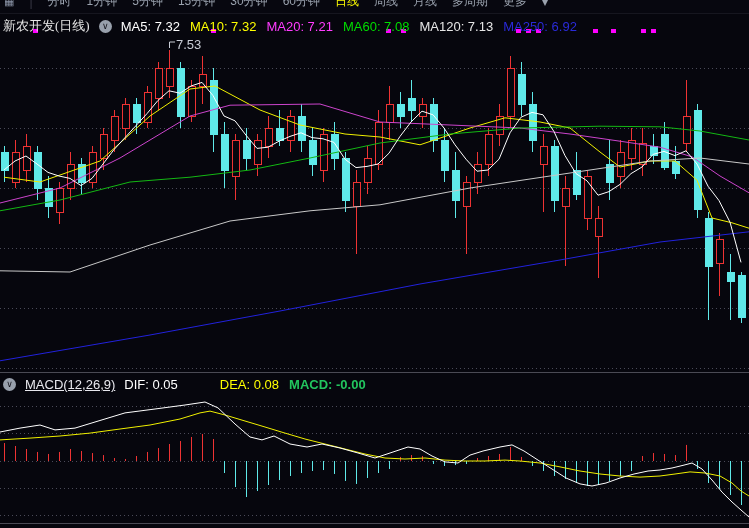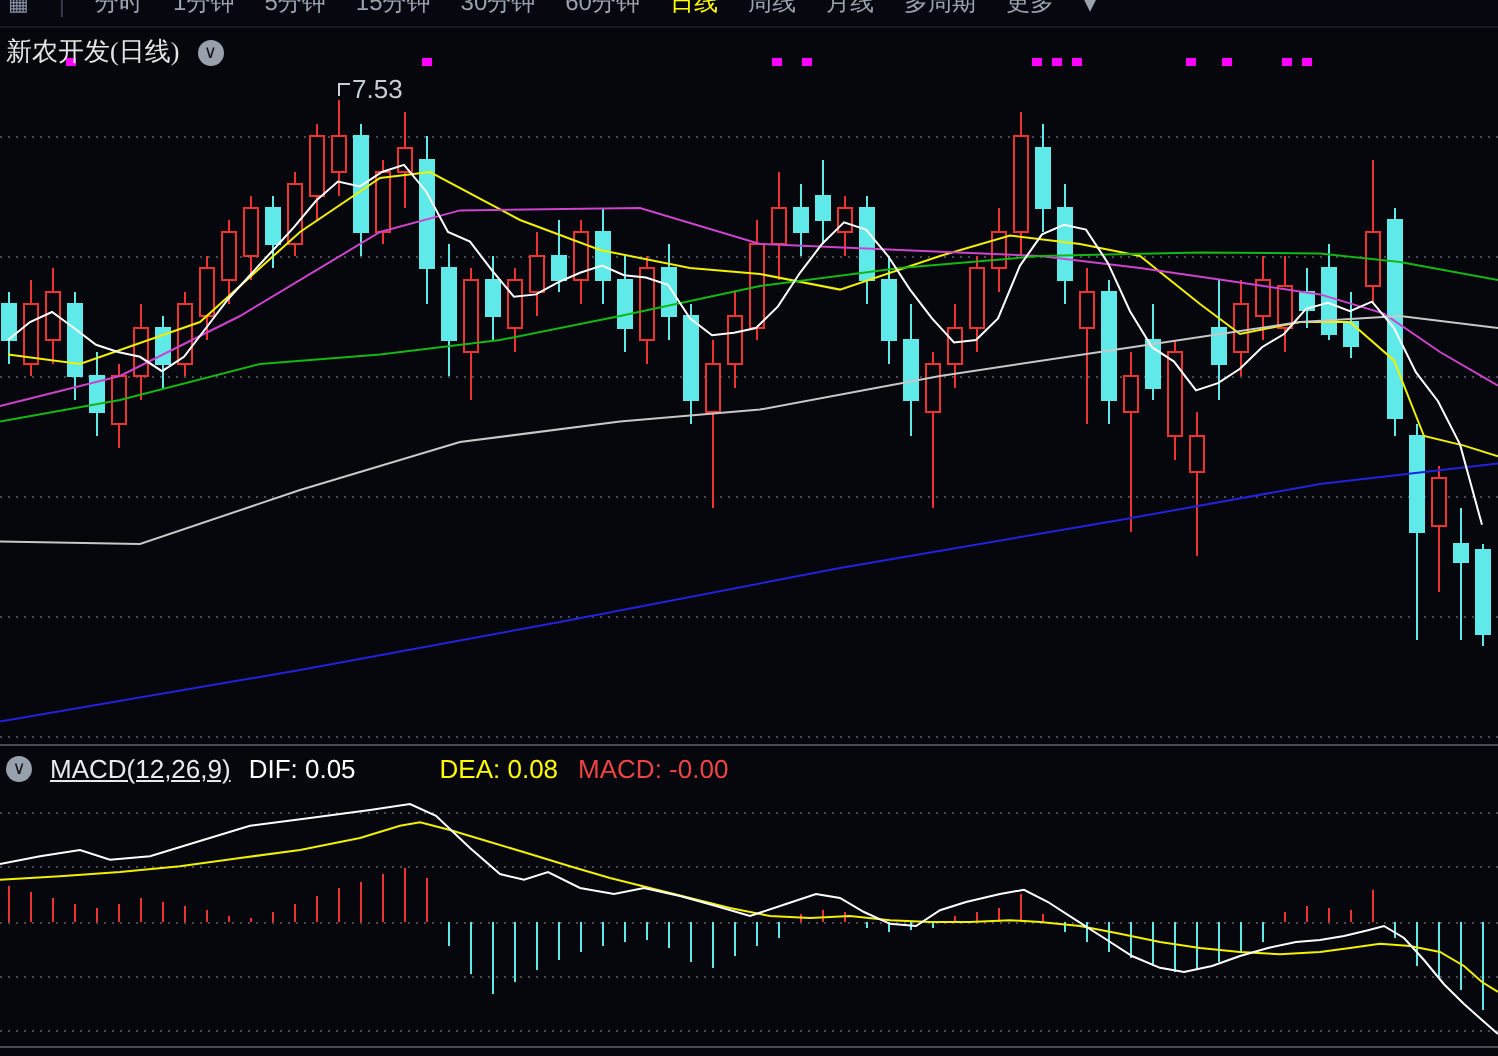--- a/index.html
+++ b/index.html
@@ -47,20 +47,28 @@
         <span class="tab">月线</span>
         <span class="tab">多周期</span>
         <span class="tab">更多</span>
         <span>▾</span>
       </div>
   </div>
 
   <div class="hdr">
     <span class="title">新农开发(日线)</span>
     <span class="circle-btn">∨</span>
+    <span class="legend">
+        <span style="color: rgb(255, 255, 255);">MA5: 7.32</span>
+        <span style="color: rgb(255, 255, 0);">MA10: 7.32</span>
+        <span style="color: rgb(255, 60, 255);">MA20: 7.21</span>
+        <span style="color: rgb(0, 220, 0);">MA60: 7.08</span>
+        <span style="color: rgb(230, 230, 230);">MA120: 7.13</span>
+        <span style="color: rgb(42, 42, 216);">MA250: 6.92</span>
+      </span>
   </div>
 
   <svg id="chart-svg" width="749" height="528" viewBox="0 0 749 528">
       <line x1="0" y1="68.5" x2="749" y2="68.5" stroke="#4a4a58" stroke-width="1" stroke-dasharray="1,3"></line>
       <line x1="0" y1="128.5" x2="749" y2="128.5" stroke="#4a4a58" stroke-width="1" stroke-dasharray="1,3"></line>
       <line x1="0" y1="188.5" x2="749" y2="188.5" stroke="#4a4a58" stroke-width="1" stroke-dasharray="1,3"></line>
       <line x1="0" y1="248.5" x2="749" y2="248.5" stroke="#4a4a58" stroke-width="1" stroke-dasharray="1,3"></line>
       <line x1="0" y1="308.5" x2="749" y2="308.5" stroke="#4a4a58" stroke-width="1" stroke-dasharray="1,3"></line>
       <line x1="0" y1="368.5" x2="749" y2="368.5" stroke="#4a4a58" stroke-width="1" stroke-dasharray="1,3"></line>
       <line x1="0" y1="406.5" x2="749" y2="406.5" stroke="#4a4a58" stroke-width="1" stroke-dasharray="1,3"></line>
@@ -364,17 +372,17 @@
       <polyline points="0,439.9 30,438.1 60,436.0 90,433.1 120,429.0 150,425.0 180,419.0 200,412.9 210,411.1 225,415.0 245,421.0 265,427.0 285,433.1 305,439.0 325,444.0 345,449.0 365,454.0 385,458.0 405,459.0 425,458.0 445,460.1 465,461.0 485,461.0 505,460.1 520,461.0 540,463.0 560,466.9 580,471.0 600,474.0 620,476.0 640,477.1 660,476.0 675,474.0 690,471.9 705,473.0 720,476.0 732,483.0 741,491.0 749,496.0" fill="none" stroke="#f0f000" stroke-width="1"></polyline>
       <polyline points="0,432.0 20,428.1 40,425.0 55,429.9 75,428.1 95,422.0 125,412.9 155,409.0 185,405.0 205,402.0 218,407.9 235,424.0 250,437.0 262,439.9 274,436.0 290,444.0 307,447.0 322,444.0 340,448.0 358,453.0 375,458.0 393,452.0 408,447.0 420,449.0 432,456.0 445,461.9 458,463.0 470,455.1 483,451.0 500,447.0 512,444.9 524,451.0 538,460.1 552,469.0 566,478.0 580,483.9 592,486.0 606,483.0 620,478.0 634,474.0 648,471.0 660,470.0 672,468.0 684,465.1 692,463.0 702,469.0 712,480.0 722,492.1 732,502.0 741,510.0 749,517.0" fill="none" stroke="#ffffff" stroke-width="1"></polyline>
     </svg>
 
   <div class="macd-hdr">
     <span class="circle-btn">∨</span>
     <span class="name">MACD(12,26,9)</span>
     <span class="legend">
         <span style="color: rgb(255, 255, 255);">DIF: 0.05</span>
         <span style="color: rgb(255, 255, 0); padding-left: 32px;">DEA: 0.08</span>
-        <span style="color: #ef4444;">MACD: -0.00</span>
+        <span style="color: #22c55e; font-weight: bold;">MACD: -0.00</span>
       </span>
   </div>
 
 </div>
 
 </body></html>

